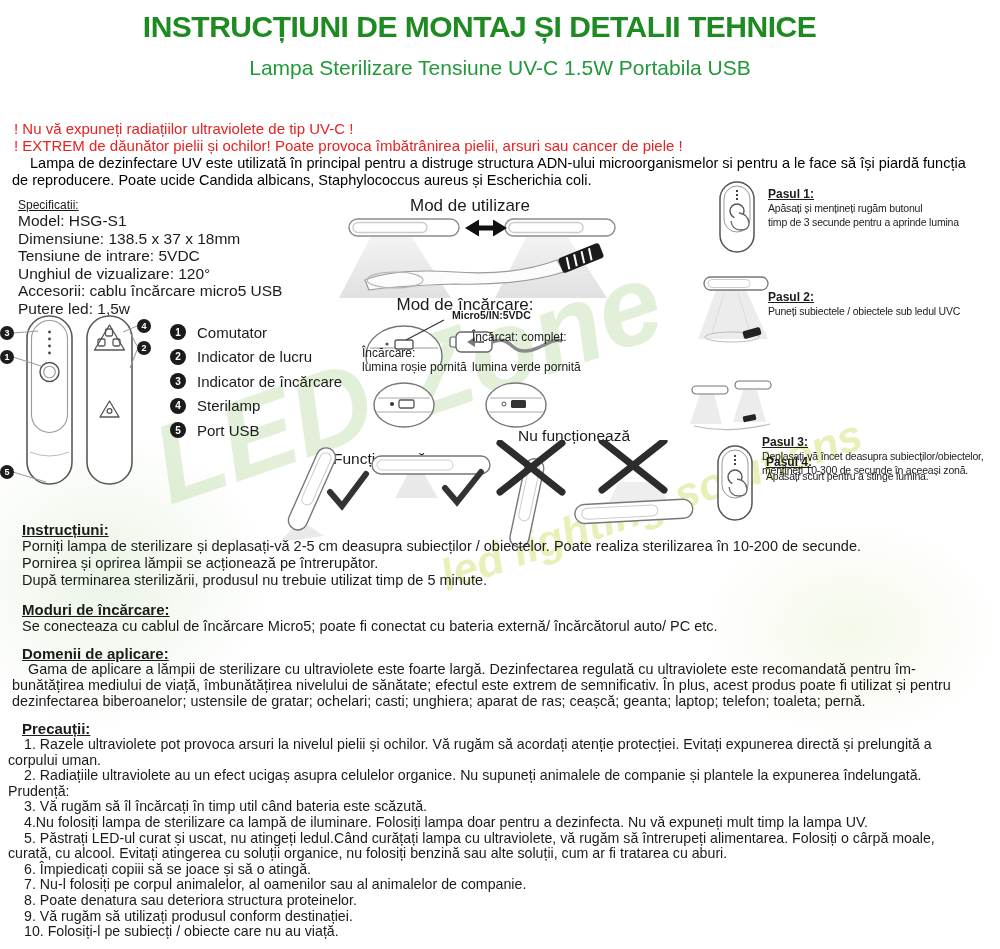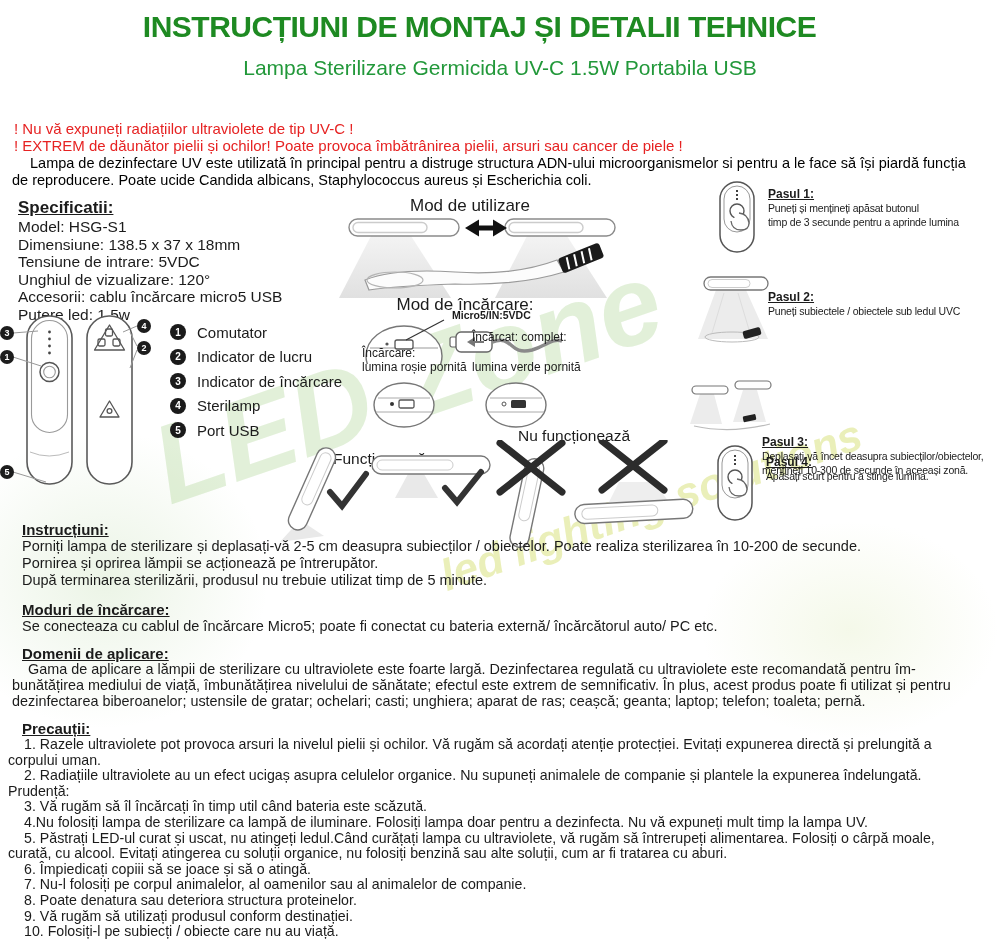--- a/index.html
+++ b/index.html
@@ -9,21 +9,21 @@
   
   .title{position:absolute;left:0;top:10px;width:959px;text-align:center;
          font-size:30px;font-weight:bold;letter-spacing:-0.5px;color:#1e8a22;}
   .subtitle{position:absolute;left:0;top:56px;width:1000px;text-align:center;
             font-size:21px;font-weight:500;color:#22983a;}
   
   .warn-line{position:absolute;left:14px;font-size:15px;color:#e62222;white-space:nowrap;}
   .desc-line{position:absolute;font-size:14.5px;color:#000000;white-space:nowrap;}
   
   .sec-head{font-weight:bold;text-decoration:underline;font-size:15px;}
-  .spec-head{font-weight:bold;text-decoration:underline;font-size:17px;}
+  .spec-head{font-weight:normal;text-decoration:underline;font-size:12px;}
   .spec-line{font-size:15.5px;line-height:17.5px;white-space:nowrap;}
   .body-line{font-size:14.5px;line-height:17px;white-space:nowrap;}
   .tight-line{font-size:14.4px;line-height:15.8px;white-space:nowrap;}
   .prec-line{font-size:14.2px;line-height:15.6px;white-space:nowrap;}
   .ind{padding-left:16px;}
   
   .legend-row{display:flex;align-items:center;gap:11px;height:24.5px;}
   .circ{display:inline-flex;align-items:center;justify-content:center;flex:0 0 auto;
         width:16px;height:16px;border-radius:50%;background:#1a1a1a;color:#fff;
         font-size:10px;font-weight:bold;}
@@ -49,21 +49,21 @@
 <body>
 
 <div class="page">
 
   <div class="wm-blob" style="left:-60px;top:430px;width:330px;height:300px;background:radial-gradient(ellipse at center, rgba(165,205,140,0.22), rgba(165,205,140,0) 70%);"></div>
   <div class="wm-blob" style="left:700px;top:520px;width:300px;height:220px;background:radial-gradient(ellipse at center, rgba(190,215,120,0.16), rgba(190,215,120,0) 70%);"></div>
   <div class="wm1">LED-Zone</div>
   <div class="wm2">led lighting solutions</div>
 
   <div class="title">INSTRUCȚIUNI DE MONTAJ ȘI DETALII TEHNICE</div>
-  <div class="subtitle">Lampa Sterilizare Germicida UV-C 1.5W Portabila USB</div>
+  <div class="subtitle">Lampa Sterilizare Tensiune UV-C 1.5W Portabila USB</div>
 
   <div class="warn-line" style="top:120px;">! Nu vă expuneți radiațiilor ultraviolete de tip UV-C !</div>
   <div class="warn-line" style="top:137px;">! EXTREM de dăunător pielii și ochilor! Poate provoca îmbătrânirea pielii, arsuri sau cancer de piele !</div>
   <div class="desc-line" style="left:30px;top:155px;">Lampa de dezinfectare UV este utilizată în principal pentru a distruge structura ADN-ului microorganismelor si pentru a le face să își piardă funcția</div>
   <div class="desc-line" style="left:12px;top:172px;">de reproducere. Poate ucide Candida albicans, Staphylococcus aureus și Escherichia coli.</div>
 
   <div class="abs" style="left:18px;top:198px;">
     <div class="spec-head">Specificatii:</div>
     <div class="spec-line">Model: HSG-S1</div>
     <div class="spec-line">Dimensiune: 138.5 x 37 x 18mm</div>
@@ -259,21 +259,21 @@
     <rect x="4" y="2" width="34" height="70" rx="17" stroke="#555" fill="#fff" stroke-width="1.5"></rect>
     <rect x="8" y="6" width="26" height="46" rx="13" stroke="#999" fill="none" stroke-width="1"></rect>
     <circle cx="21" cy="11" r="1"></circle>
       <circle cx="21" cy="15" r="1"></circle>
       <circle cx="21" cy="19" r="1"></circle>
     <circle cx="21" cy="31" r="7" stroke="#555" fill="#fff" stroke-width="1.4"></circle>
     <path d="M23 33 q9 1 10 10 q0 7 -8 7 q-9 0 -10 -9" fill="#fff" stroke="#666" stroke-width="1.3"></path>
   </svg>
   <div class="step" style="left:768px;top:187px;">
     <div class="step-title">Pasul 1:</div>
-    <div class="step-line">Puneți și mențineți apăsat butonul</div>
+    <div class="step-line">Apăsați și mențineți rugăm butonul</div>
     <div class="step-line">timp de 3 secunde pentru a aprinde lumina</div>
   </div>
 
   <svg class="abs" style="left:694px;top:271px;" width="86" height="74" viewBox="0 0 86 74">
     <polygon points="22,19 4,68 74,68 52,19" fill="#ececec"></polygon>
     <g stroke="#ddd" stroke-width="1">
         <line x1="30" y1="22" x2="18" y2="62"></line>
         <line x1="44" y1="22" x2="56" y2="62"></line>
       </g>
     <rect x="10" y="6" width="64" height="13" rx="6.5" stroke="#777" fill="#fff" stroke-width="1.3"></rect>

